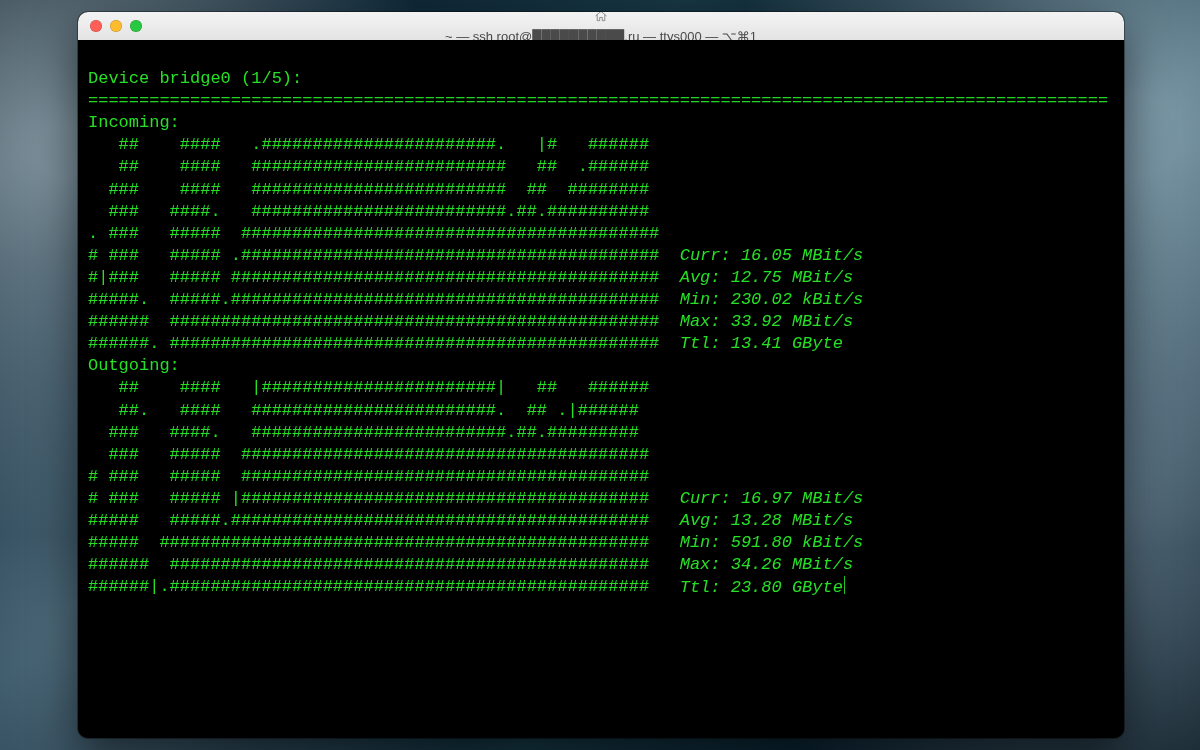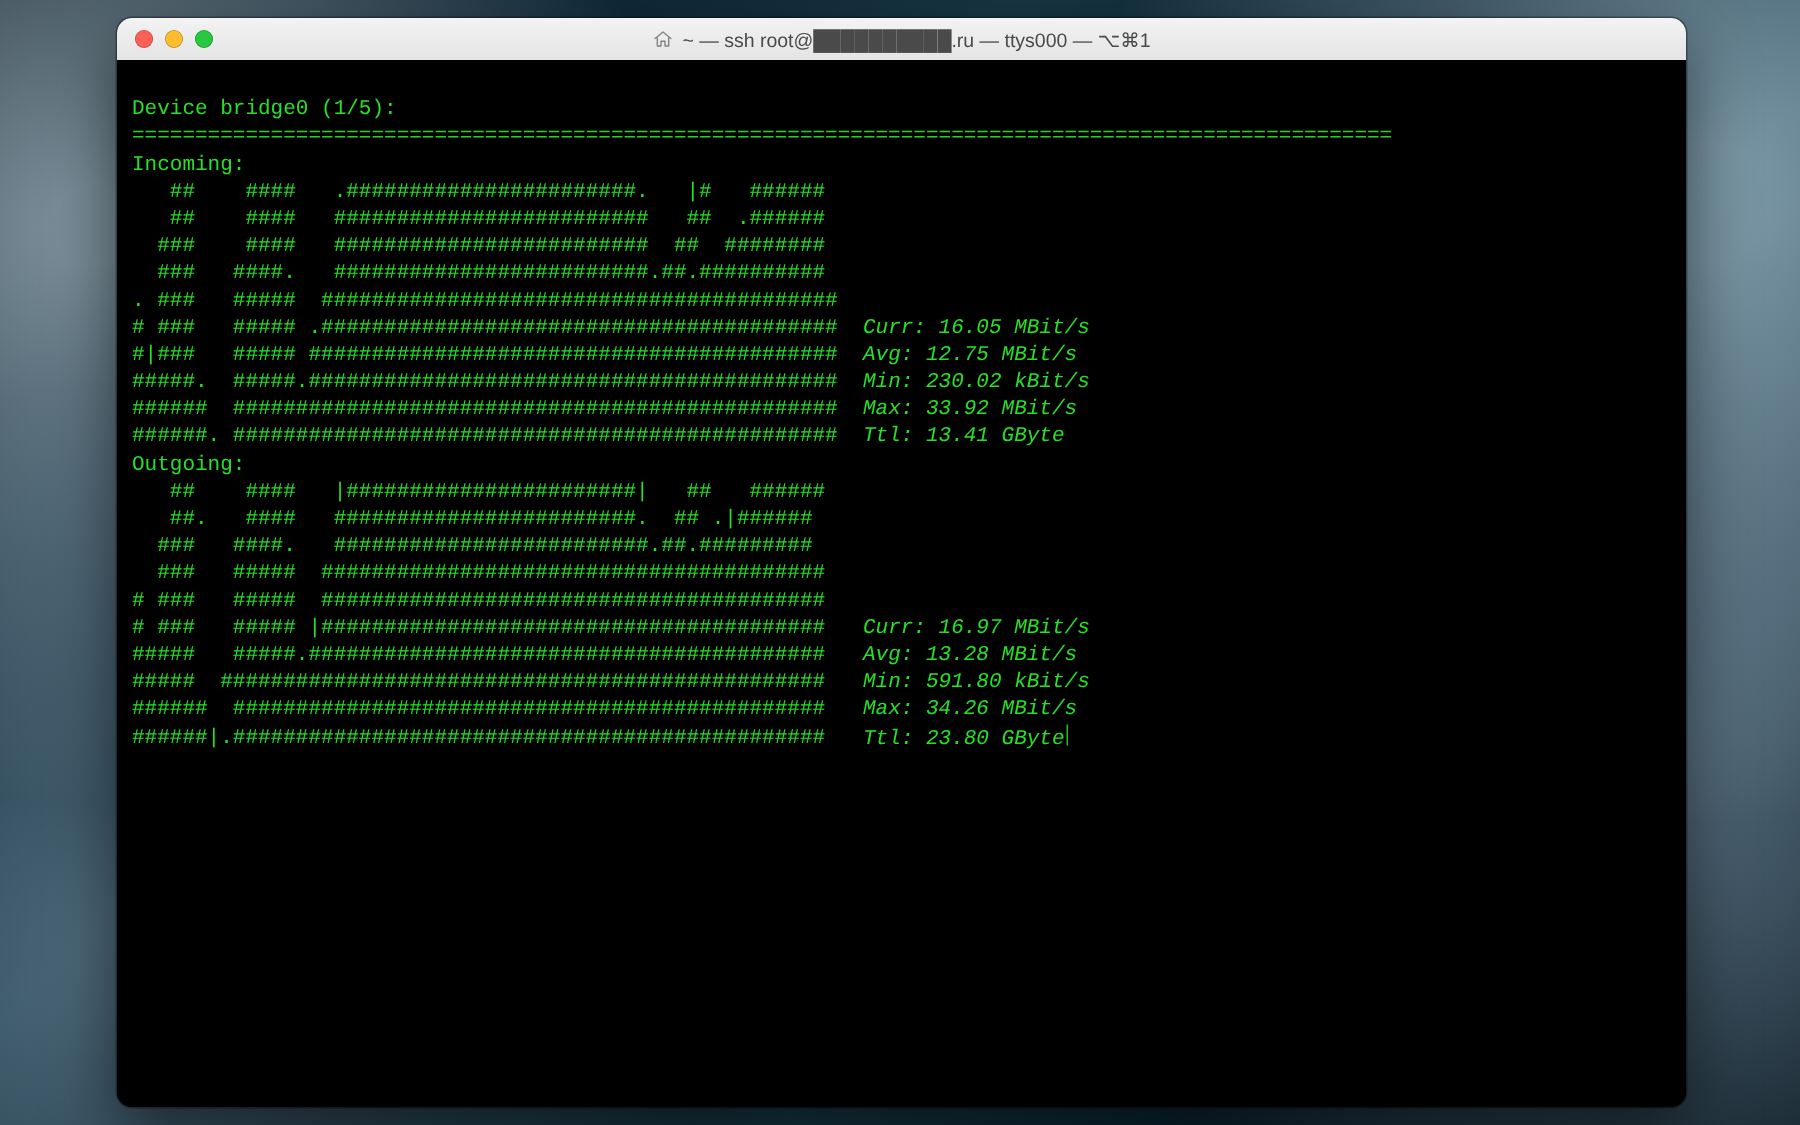--- a/index.html
+++ b/index.html
@@ -62,32 +62,33 @@
   .t-min   { background:#febc2e; box-shadow: inset 0 0 0 0.5px rgba(0,0,0,.25); }
   .t-max   { background:#28c840; box-shadow: inset 0 0 0 0.5px rgba(0,0,0,.25); }
   .title-center {
     margin: 16px auto;
     font-size: 13px;
     color: #4a4a4a;
     display: flex;
     align-items: center;
     gap: 6px;
     white-space: nowrap;
+    flex-direction: column;
   }
   .title-center svg { opacity: .8; }
   .term {
     position: absolute;
     top: 28px;
     left: 0;
     right: 0;
     bottom: 0;
     background: #000;
     color: #26e026;
     font-family: "Menlo", "Consolas", "Liberation Mono", monospace;
-    font-size: 14px;
+    font-size: 17px;
     line-height: 1.30;
     padding: 6px 10px 8px 10px;
     white-space: pre;
     overflow: hidden;
     letter-spacing: 0px;
   }
   .term .hdr   { color:#26e026; }
   .term .sep   { color:#26e026; opacity:.95; }
   .term .graph { color:#26e026; }
   .term .stat  { color:#26e026; }

